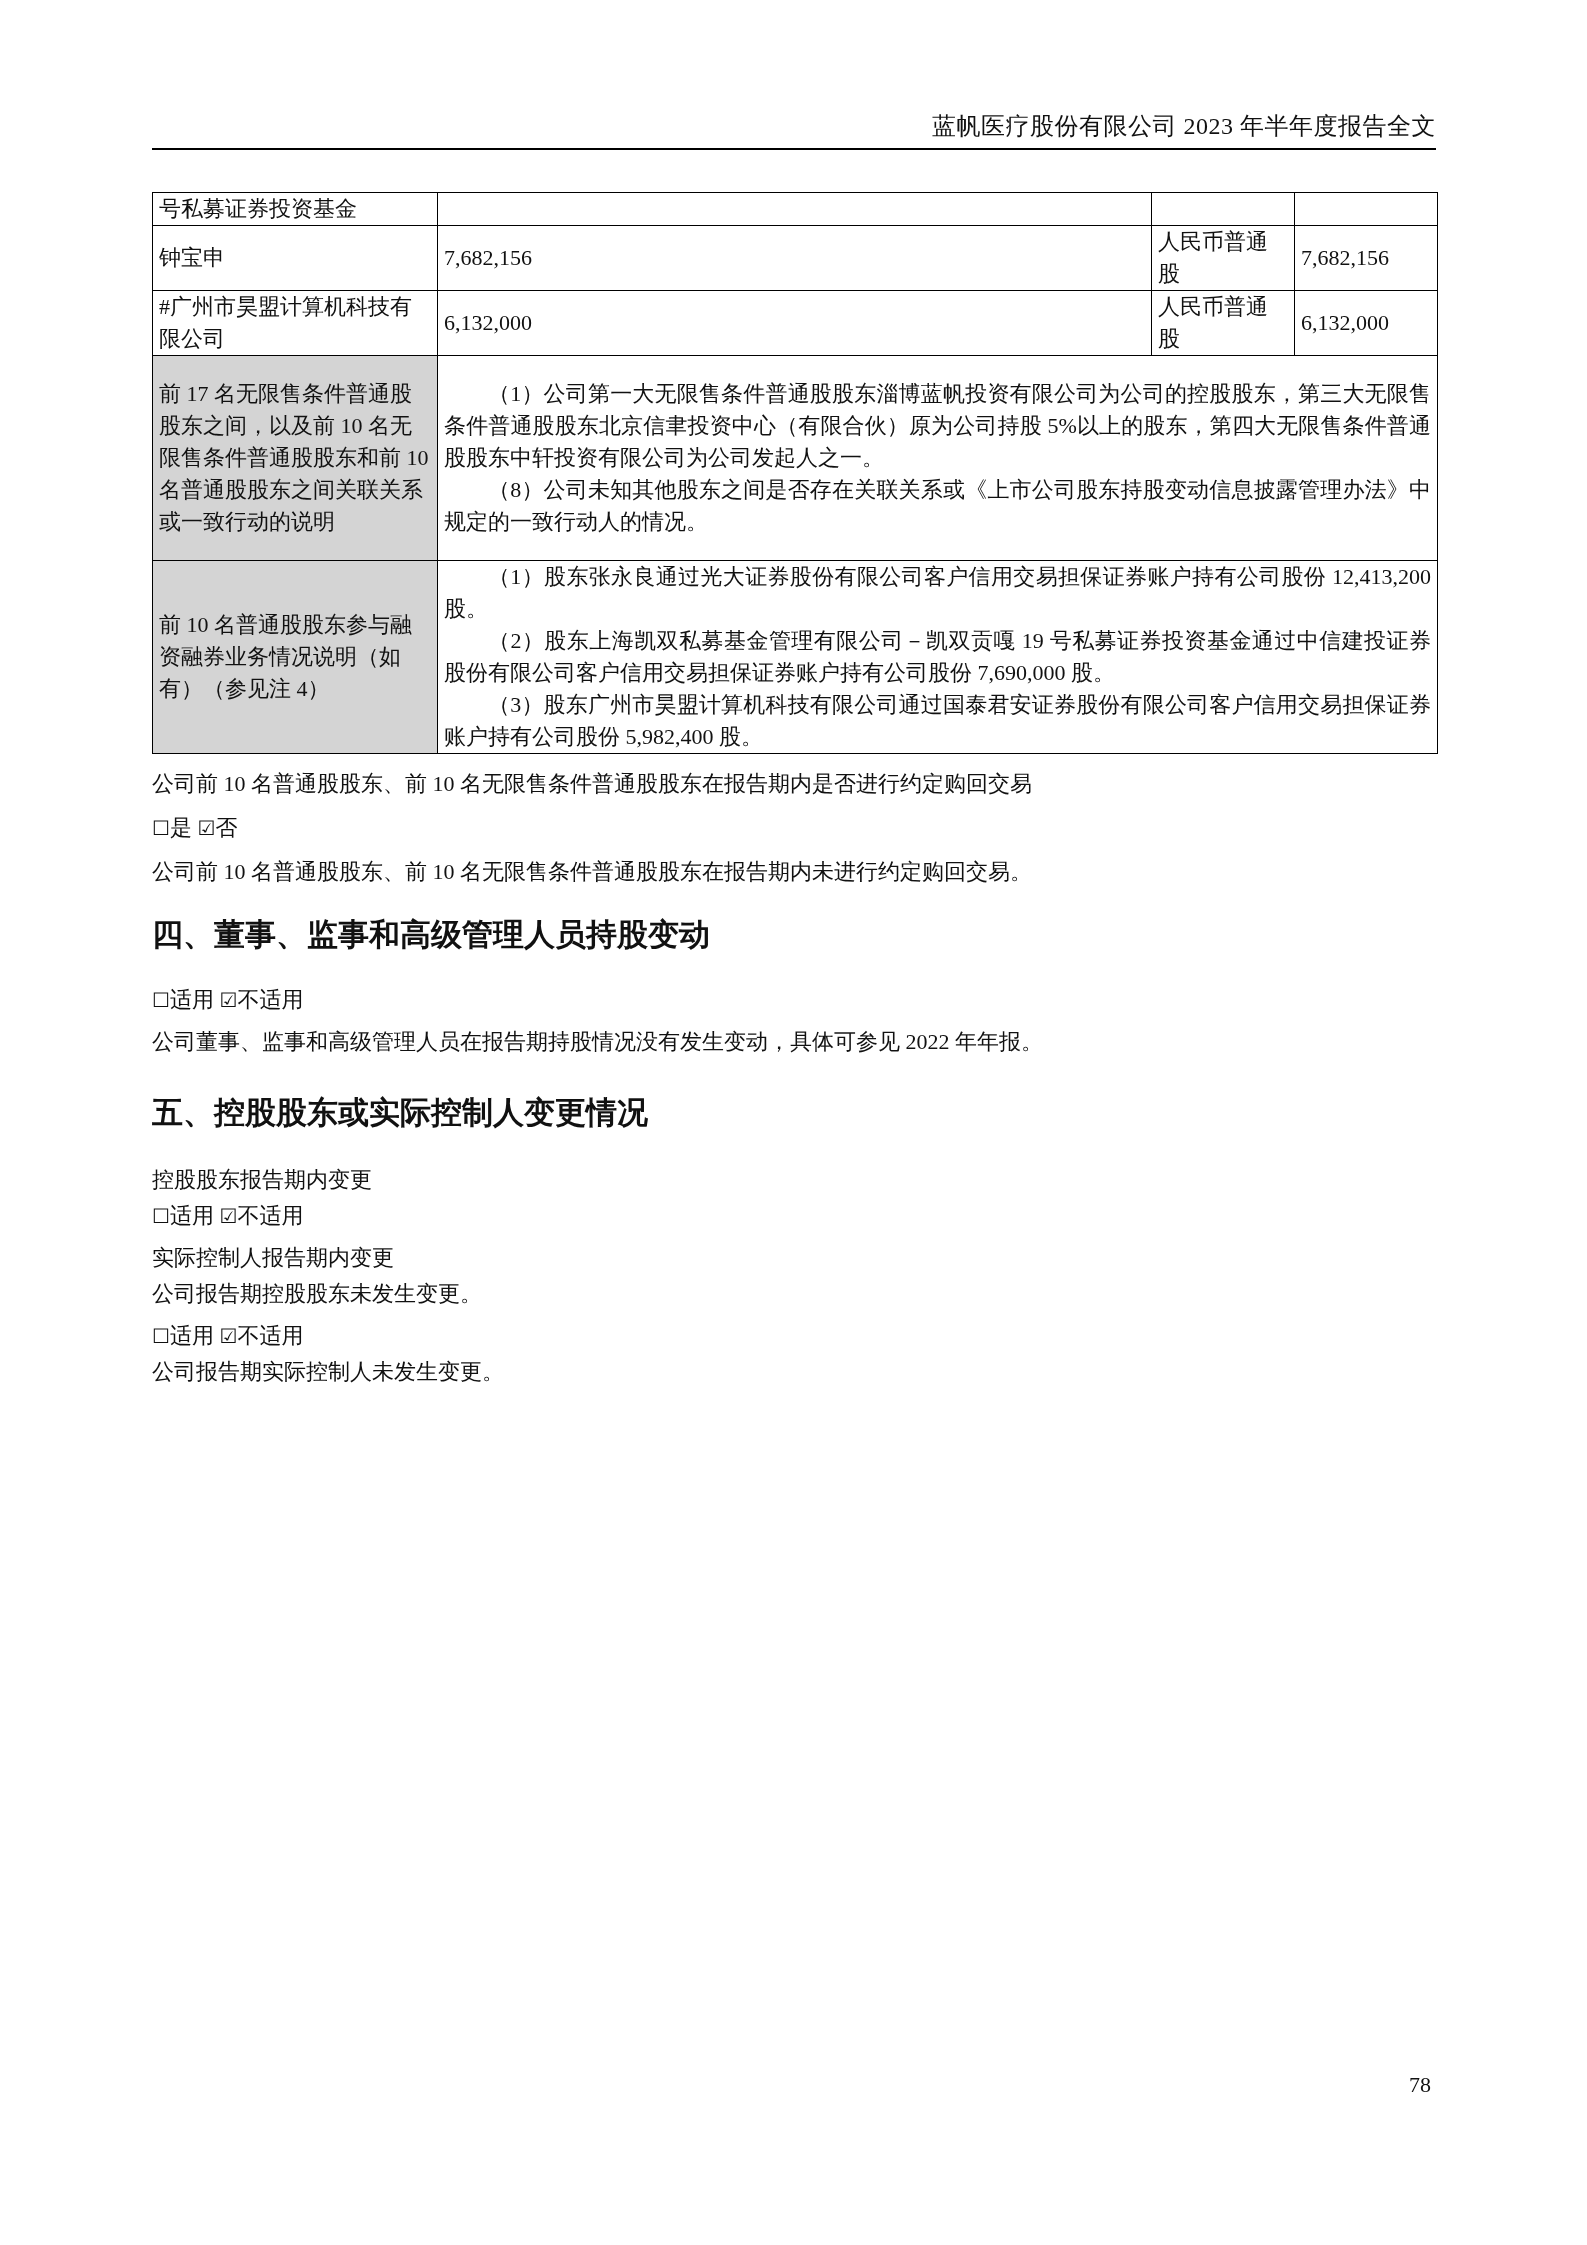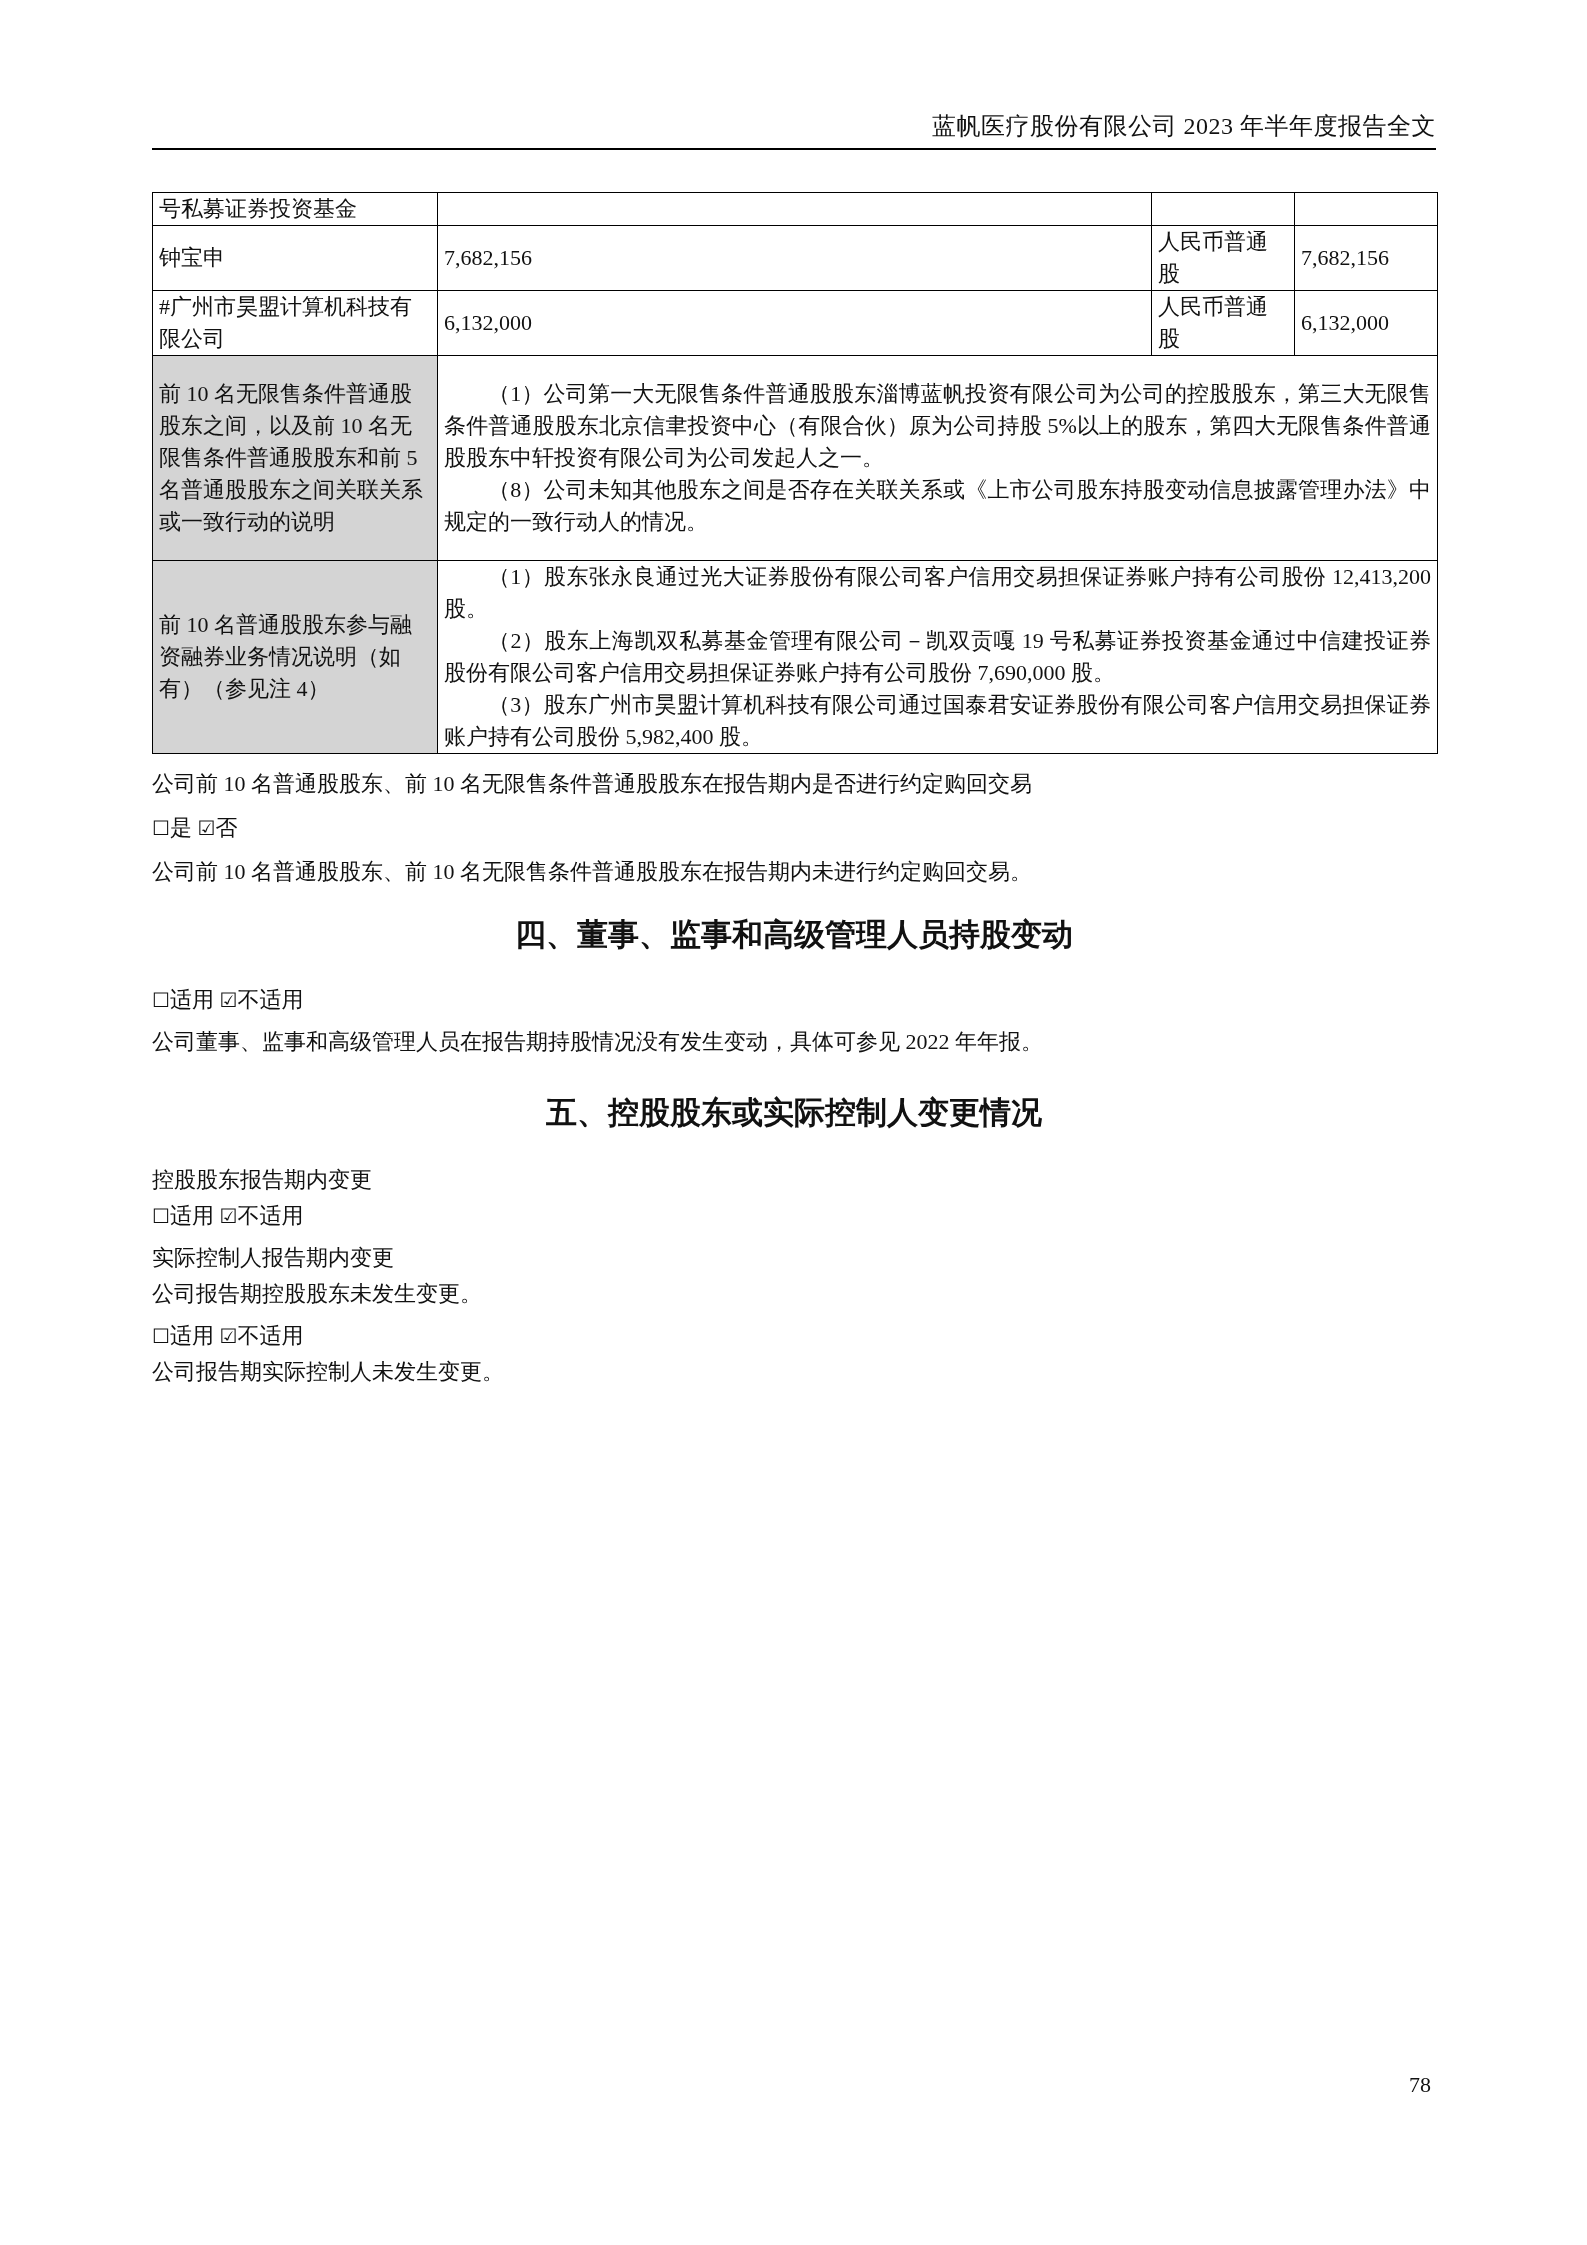--- a/index.html
+++ b/index.html
@@ -9,21 +9,21 @@
                  border-bottom: 2px solid #000; }
   .page-header .title { position: absolute; right: 0; bottom: 6px; font-size: 24px; letter-spacing: 0.5px; }
   table.holders { position: absolute; left: 152px; top: 192px; width: 1285px; border-collapse: collapse;
                   table-layout: fixed; font-size: 22px; }
   table.holders td { border: 1.5px solid #000; padding: 0 6px; vertical-align: middle; line-height: 32px; }
   table.holders td.num { text-align: left; }
   table.holders td.gray { background: #d4d4d4; }
   .desc p { margin: 0; text-indent: 2em; text-align: justify; line-height: 32px; }
   .content { position: absolute; left: 152px; top: 760px; width: 1284px; font-size: 22px; }
   .para { margin: 0; line-height: 32px; }
-  .h2 { font-size: 31px; margin: 0; line-height: 40px; font-family: "DejaVu Sans", "Liberation Sans", sans-serif; font-weight: bold; text-align: center; }
+  .h2 { font-size: 31px; margin: 0; line-height: 40px; font-family: "DejaVu Sans", "Liberation Sans", sans-serif; font-weight: bold; }
   .cb { display: inline-block; font-size: 20px; }
   .page-num { position: absolute; left: 1409px; top: 2072px; font-size: 22px; }
 </style>
 </head>
 <body>
 
 <div class="page-header">
   <span class="title">蓝帆医疗股份有限公司 2023 年半年度报告全文</span>
 </div>
 
@@ -47,21 +47,21 @@
     <td>人民币普通股</td>
     <td class="num">7,682,156</td>
   </tr>
   <tr style="height:65px">
     <td>#广州市昊盟计算机科技有限公司</td>
     <td class="num">6,132,000</td>
     <td>人民币普通股</td>
     <td class="num">6,132,000</td>
   </tr>
   <tr style="height:205px">
-    <td class="gray">前 10 名无限售条件普通股股东之间，以及前 10 名无限售条件普通股股东和前 5 名普通股股东之间关联关系或一致行动的说明</td>
+    <td class="gray">前 17 名无限售条件普通股股东之间，以及前 10 名无限售条件普通股股东和前 10 名普通股股东之间关联关系或一致行动的说明</td>
     <td class="desc" colspan="3">
       <p>（1）公司第一大无限售条件普通股股东淄博蓝帆投资有限公司为公司的控股股东，第三大无限售条件普通股股东北京信聿投资中心（有限合伙）原为公司持股 5%以上的股东，第四大无限售条件普通股股东中轩投资有限公司为公司发起人之一。</p>
       <p>（8）公司未知其他股东之间是否存在关联关系或《上市公司股东持股变动信息披露管理办法》中规定的一致行动人的情况。</p>
     </td>
   </tr>
   <tr style="height:192px">
     <td class="gray">前 10 名普通股股东参与融资融券业务情况说明（如有）（参见注 4）</td>
     <td class="desc" colspan="3">
       <p>（1）股东张永良通过光大证券股份有限公司客户信用交易担保证券账户持有公司股份 12,413,200 股。</p>
       <p>（2）股东上海凯双私募基金管理有限公司－凯双贡嘎 19 号私募证券投资基金通过中信建投证券股份有限公司客户信用交易担保证券账户持有公司股份 7,690,000 股。</p>

